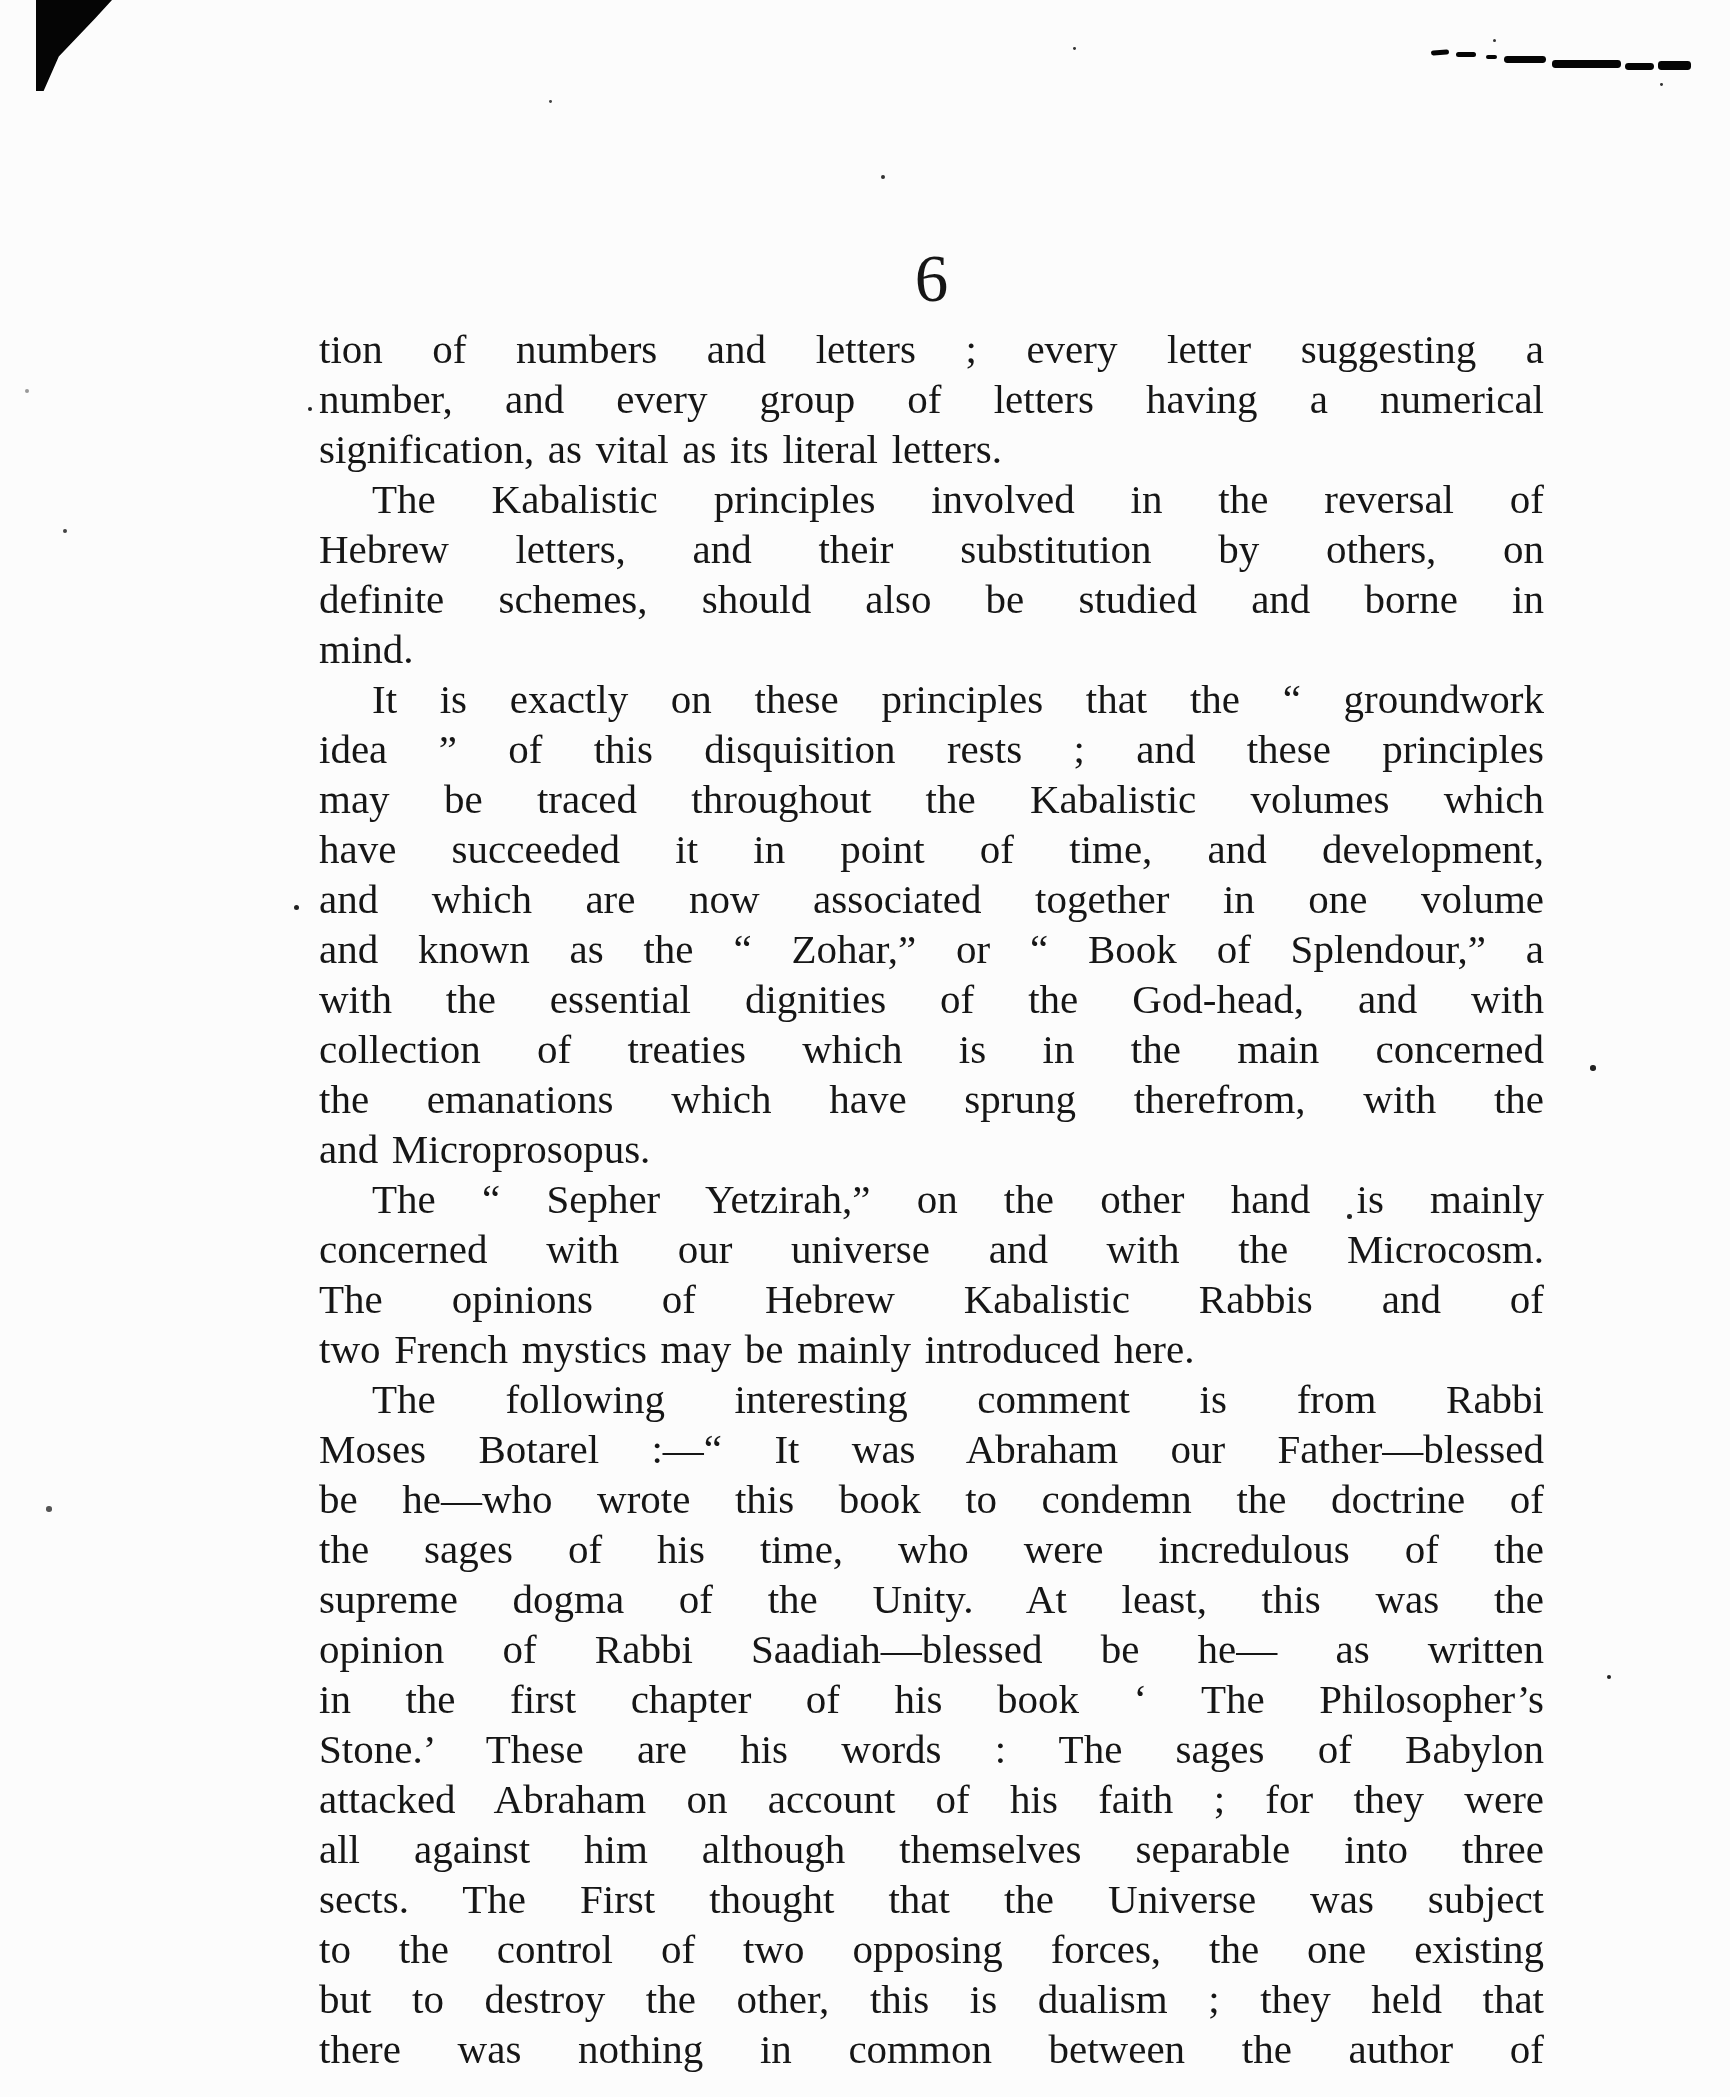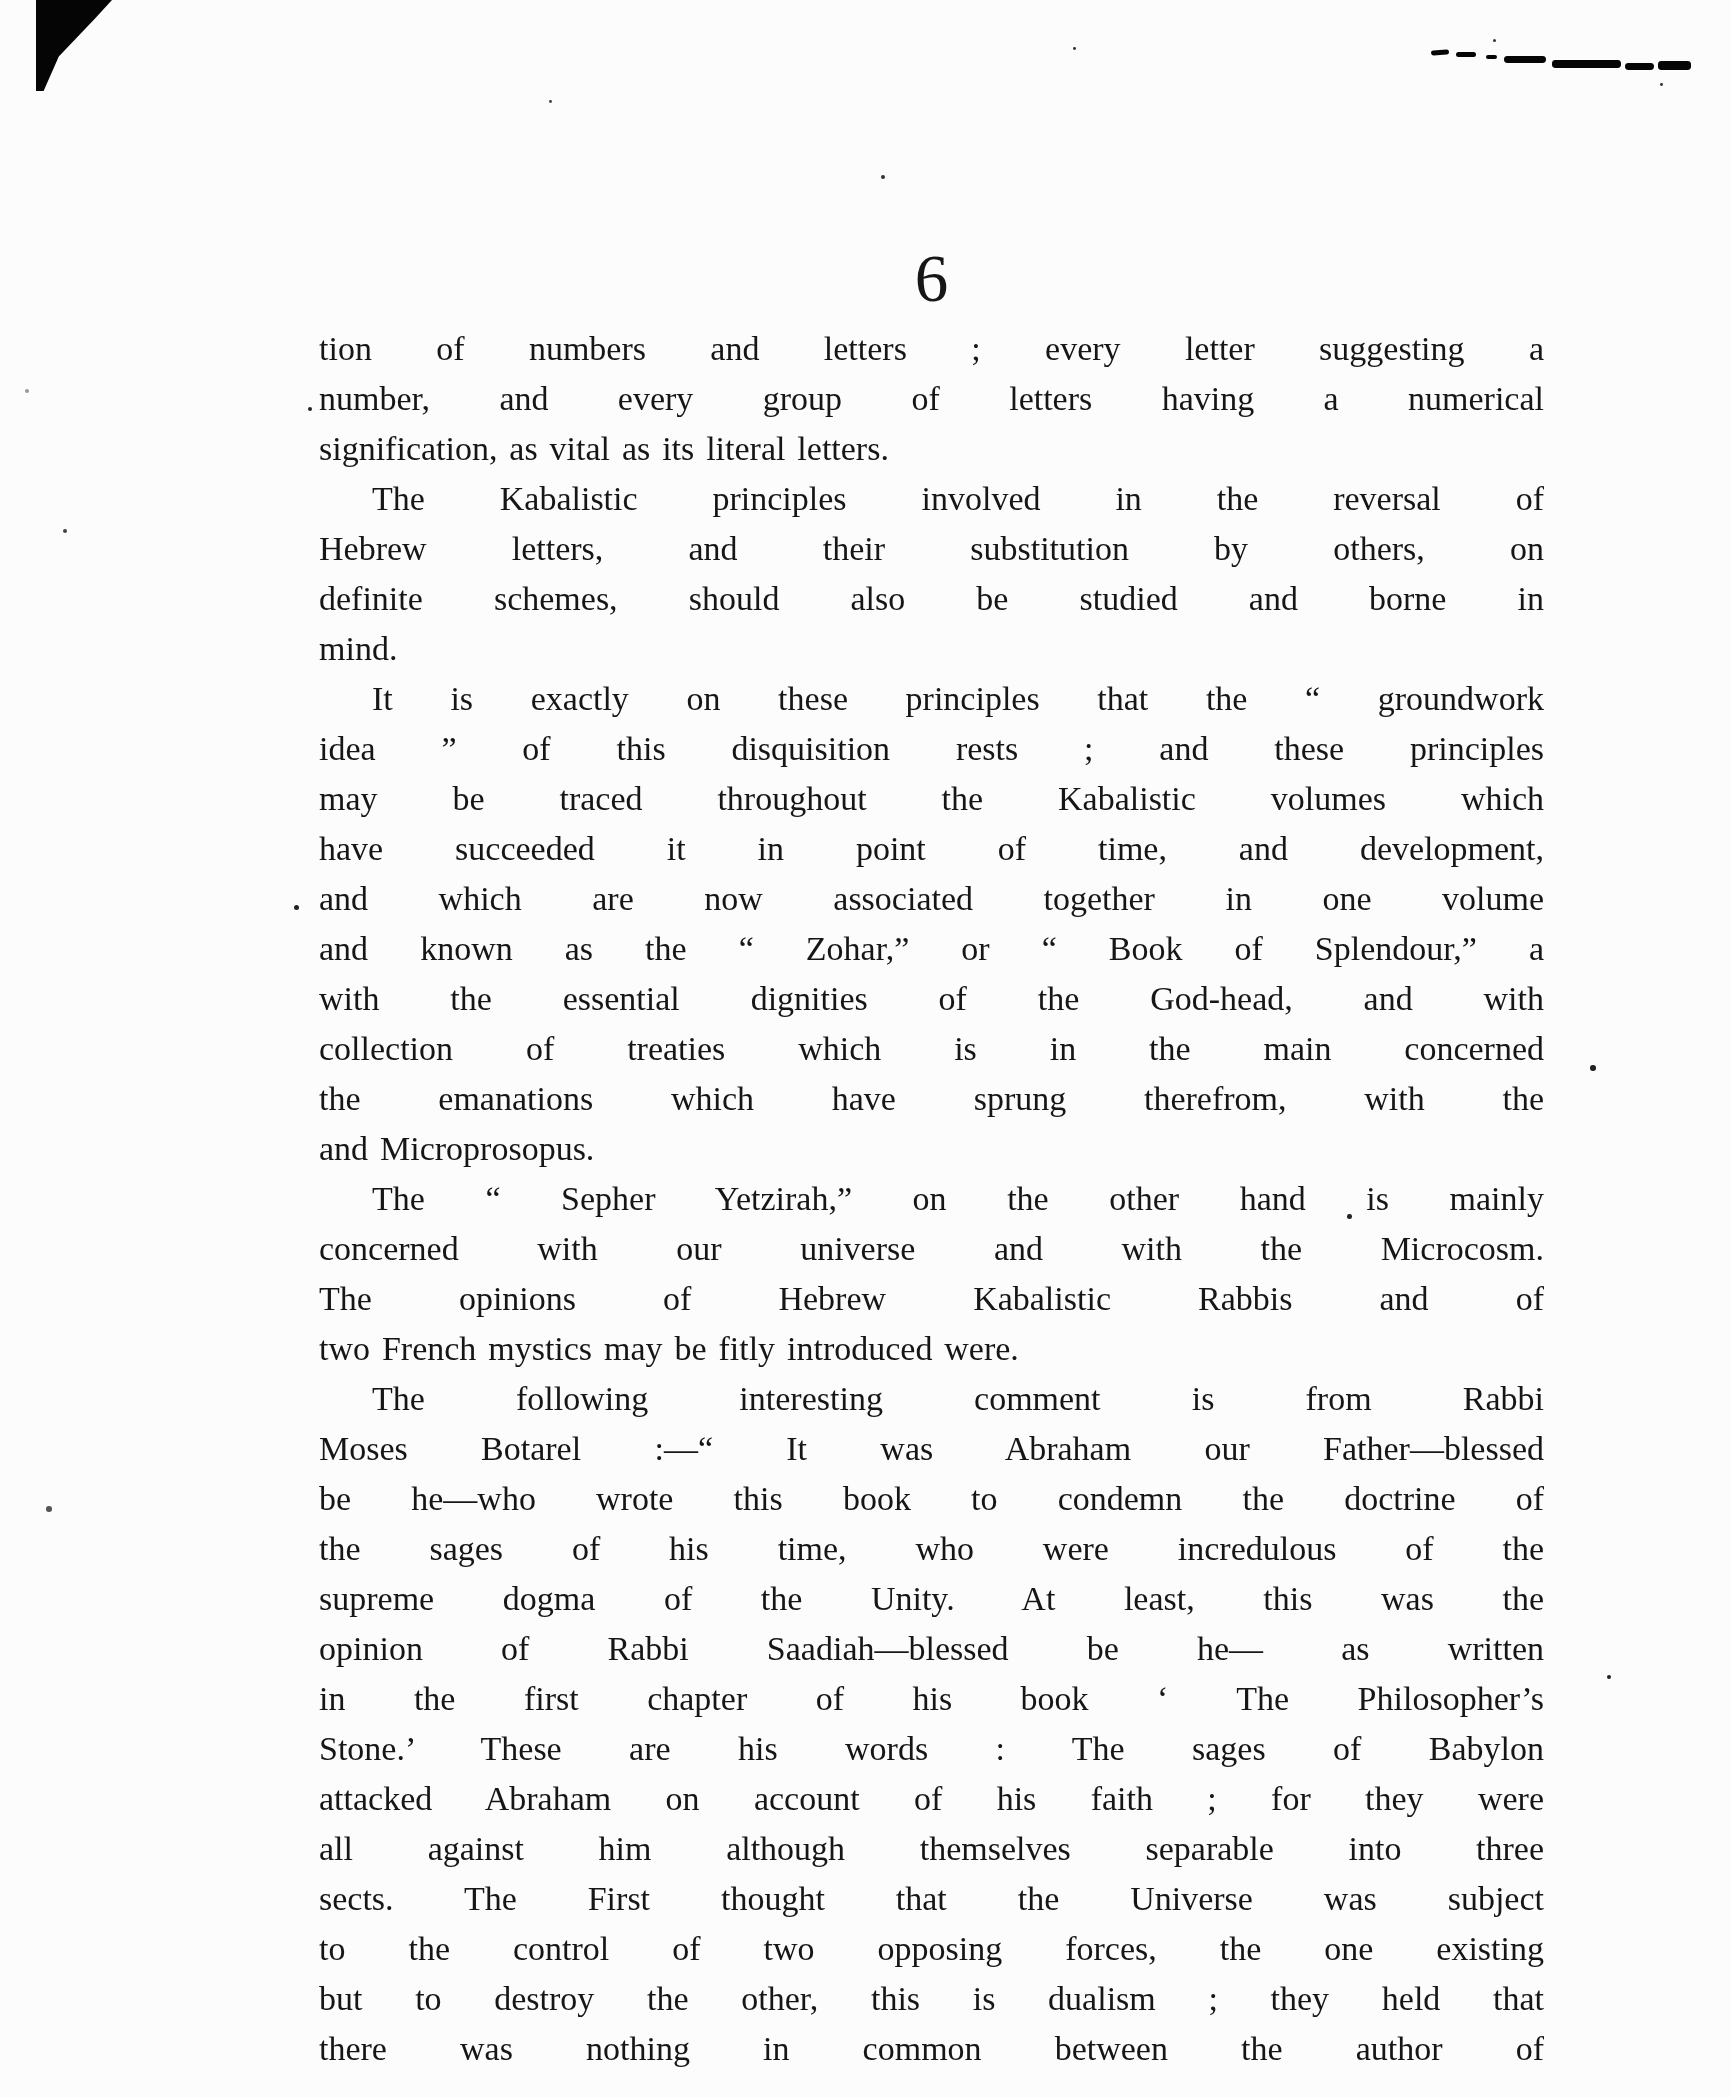--- a/index.html
+++ b/index.html
@@ -25,21 +25,21 @@
     text-align:center;
     font-size:67px;line-height:1;
     color:var(--ink);
   }
   .text-block{
     position:absolute;
     left:319px;top:324px;width:1225px;
   }
   .line{
     height:50px;line-height:50px;overflow:hidden;
-    font-size:34px;
+    font-size:41px;
     word-spacing:3.4px;
     text-align:justify;
     text-align-last:justify;
     white-space:normal;
   }
   .line.indent{padding-left:53px;}
   .line.short{text-align:left;text-align-last:left;}
   .artifact{position:absolute;background:var(--artifact);}
   .wedge-tl{
     left:36px;top:0;width:76px;height:91px;
@@ -70,21 +70,21 @@
       <div class="line">have succeeded it in point of time, and development,</div>
       <div class="line">and which are now associated together in one volume</div>
       <div class="line">and known as the “ Zohar,” or “ Book of Splendour,” a</div>
       <div class="line">with the essential dignities of the God-head, and with</div>
       <div class="line">collection of treaties which is in the main concerned</div>
       <div class="line">the emanations which have sprung therefrom, with the</div>
       <div class="line short">and Microprosopus.</div>
       <div class="line indent">The “ Sepher Yetzirah,” on the other hand is mainly</div>
       <div class="line">concerned with our universe and with the Microcosm.</div>
       <div class="line">The opinions of Hebrew Kabalistic Rabbis and of</div>
-      <div class="line short">two French mystics may be fitly introduced were.</div>
+      <div class="line short">two French mystics may be mainly introduced here.</div>
       <div class="line indent">The following interesting comment is from Rabbi</div>
       <div class="line">Moses Botarel :—“ It was Abraham our Father—blessed</div>
       <div class="line">be he—who wrote this book to condemn the doctrine of</div>
       <div class="line">the sages of his time, who were incredulous of the</div>
       <div class="line">supreme dogma of the Unity.  At least, this was the</div>
       <div class="line">opinion of Rabbi Saadiah—blessed be he— as written</div>
       <div class="line">in the first chapter of his book ‘ The Philosopher’s</div>
       <div class="line">Stone.’  These are his words : The sages of Babylon</div>
       <div class="line">attacked Abraham on account of his faith ; for they were</div>
       <div class="line">all against him although themselves separable into three</div>

